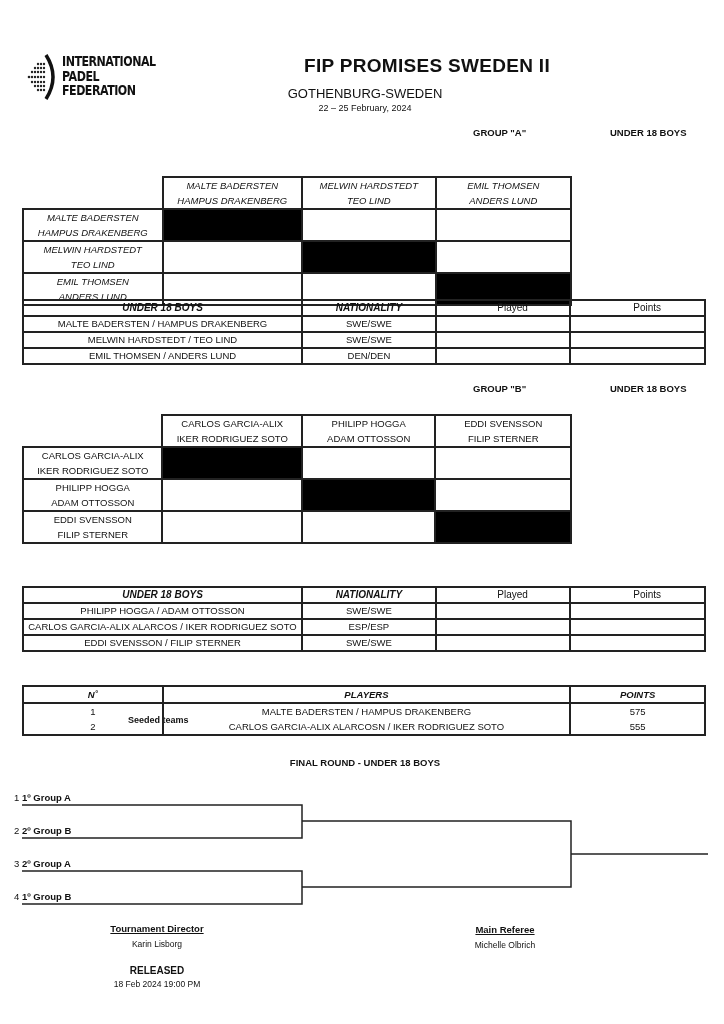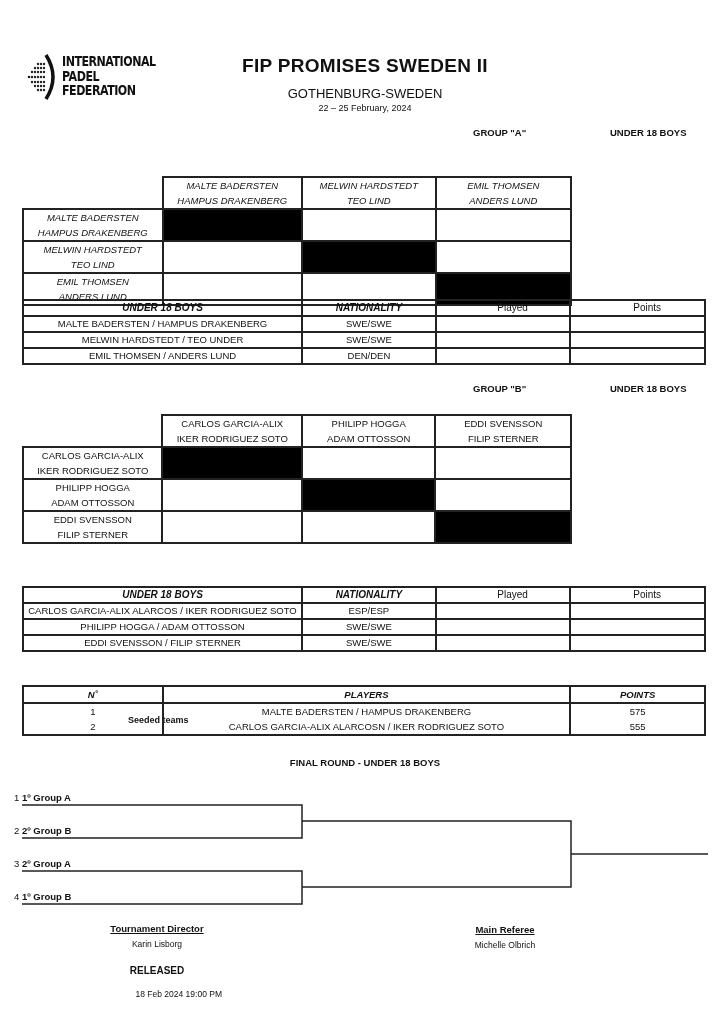--- a/index.html
+++ b/index.html
@@ -1,20 +1,20 @@
 <!DOCTYPE html>
 <html><head>
 <meta charset="utf-8">
 <style>
   html, body { margin:0; padding:0; background:#fff; }
   body { width:724px; height:1024px; position:relative; overflow:hidden; font-family:"Liberation Sans", sans-serif; color:#111; }
   .abs { position:absolute; }
   .logo { left:26px; top:52px; width:130px; height:50px; }
   .logo-text { position:absolute; left:36px; top:2px; font-family:"DejaVu Sans", sans-serif; font-weight:bold; font-size:13.5px; line-height:14.5px; letter-spacing:-0.6px; transform:scaleX(0.82); transform-origin:left top; white-space:nowrap; }
-  .title { left:180px; width:370px; top:55px; text-align:center; font-weight:bold; font-size:19px; letter-spacing:0.3px; }
+  .title { left:180px; width:370px; top:55px; text-align:right; font-weight:bold; font-size:19px; letter-spacing:0.3px; }
   .subtitle { left:180px; width:370px; top:86px; text-align:center; font-size:13px; }
   .dates { left:180px; width:370px; top:103px; text-align:center; font-size:9px; }
   .grp-label { font-weight:bold; font-size:9.5px; }
   table { border-collapse:collapse; position:absolute; }
   td, th { border:2px solid #222; padding:0; text-align:center; font-size:9.5px; font-weight:normal; line-height:16px; }
   .cross td { height:29px; line-height:15px; }
   .cross .blank { border:none; }
   .cross .black { background:#000; }
   .stand td { height:14px; line-height:14px; }
   .stand .hd { font-weight:bold; font-style:italic; font-size:10px; }
@@ -148,21 +148,21 @@
     <td class="hdn">Played</td>
     <td class="hdn">Points</td>
   </tr>
   <tr>
     <td>MALTE BADERSTEN / HAMPUS DRAKENBERG</td>
     <td>SWE/SWE</td>
     <td></td>
     <td></td>
   </tr>
   <tr>
-    <td>MELWIN HARDSTEDT / TEO UNDER</td>
+    <td>MELWIN HARDSTEDT / TEO LIND</td>
     <td>SWE/SWE</td>
     <td></td>
     <td></td>
   </tr>
   <tr>
     <td>EMIL THOMSEN / ANDERS LUND</td>
     <td>DEN/DEN</td>
     <td></td>
     <td></td>
   </tr>
@@ -233,28 +233,28 @@
       <col style="width:135px">
     </colgroup>
   <tbody>
       <tr>
     <td class="hd">UNDER 18 BOYS</td>
     <td class="hd">NATIONALITY</td>
     <td class="hdn">Played</td>
     <td class="hdn">Points</td>
   </tr>
   <tr>
+    <td>PHILIPP HOGGA / ADAM OTTOSSON</td>
+    <td>SWE/SWE</td>
+    <td></td>
+    <td></td>
+  </tr>
+  <tr>
     <td>CARLOS GARCIA-ALIX ALARCOS / IKER RODRIGUEZ SOTO</td>
     <td>ESP/ESP</td>
-    <td></td>
-    <td></td>
-  </tr>
-  <tr>
-    <td>PHILIPP HOGGA / ADAM OTTOSSON</td>
-    <td>SWE/SWE</td>
     <td></td>
     <td></td>
   </tr>
   <tr>
     <td>EDDI SVENSSON / FILIP STERNER</td>
     <td>SWE/SWE</td>
     <td></td>
     <td></td>
   </tr>
 </tbody>
@@ -299,18 +299,18 @@
     <polyline points="22,871 302,871 302,904 22,904"></polyline>
     <polyline points="302,821 571,821 571,887 302,887"></polyline>
     <line x1="571" y1="854" x2="708" y2="854"></line>
   </g>
 </svg>
 
 <div class="abs sig" style="left:92px; width:130px; top:923px;">
   <div class="sig-h">Tournament Director</div>
   <div style="margin-top:5px;">Karin Lisborg</div>
   <div style="margin-top:16px; font-weight:bold; font-size:10px;">RELEASED</div>
-  <div style="margin-top:13px;text-align:right;">18 Feb 2024 19:00 PM</div>
+  <div style="margin-top:3px;">18 Feb 2024 19:00 PM</div>
 </div>
 <div class="abs sig" style="left:455px; width:100px; top:924px;">
   <div class="sig-h">Main Referee</div>
   <div style="margin-top:5px;">Michelle Olbrich</div>
 </div>
 
 </body></html>

